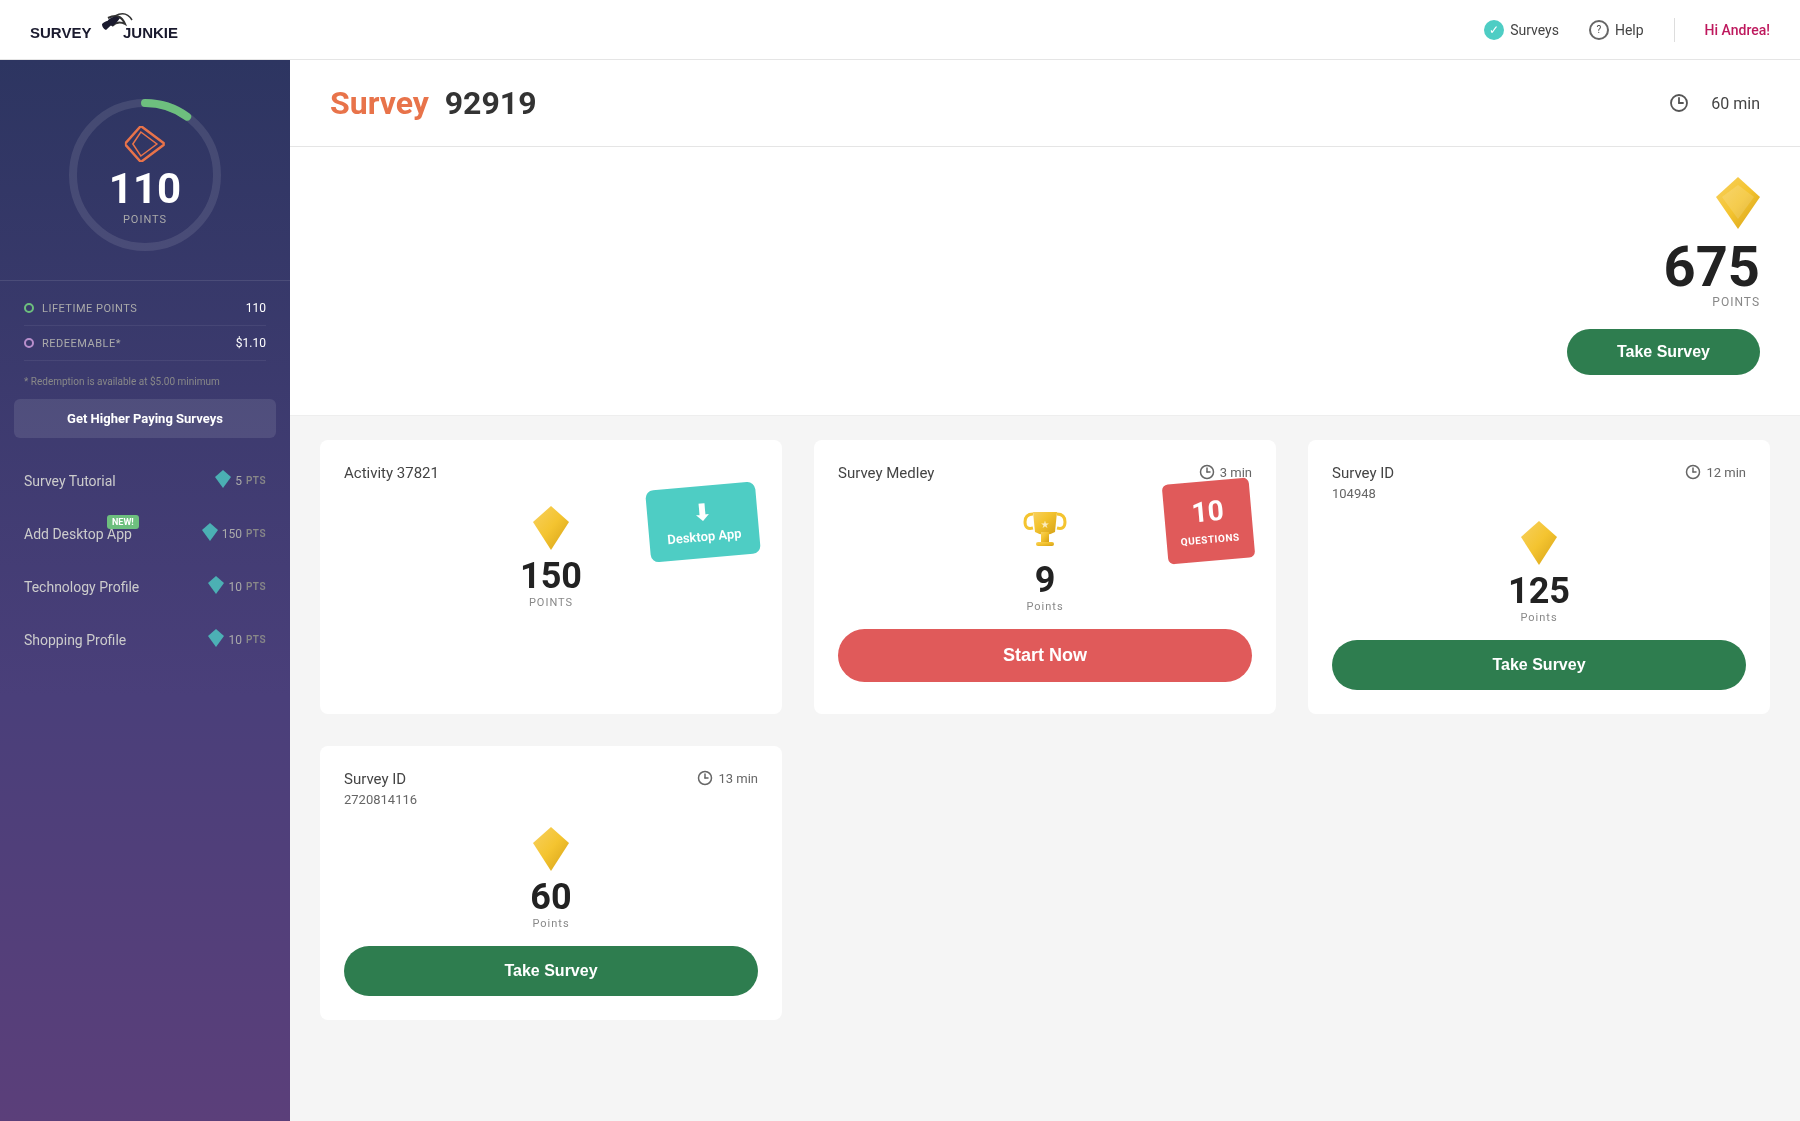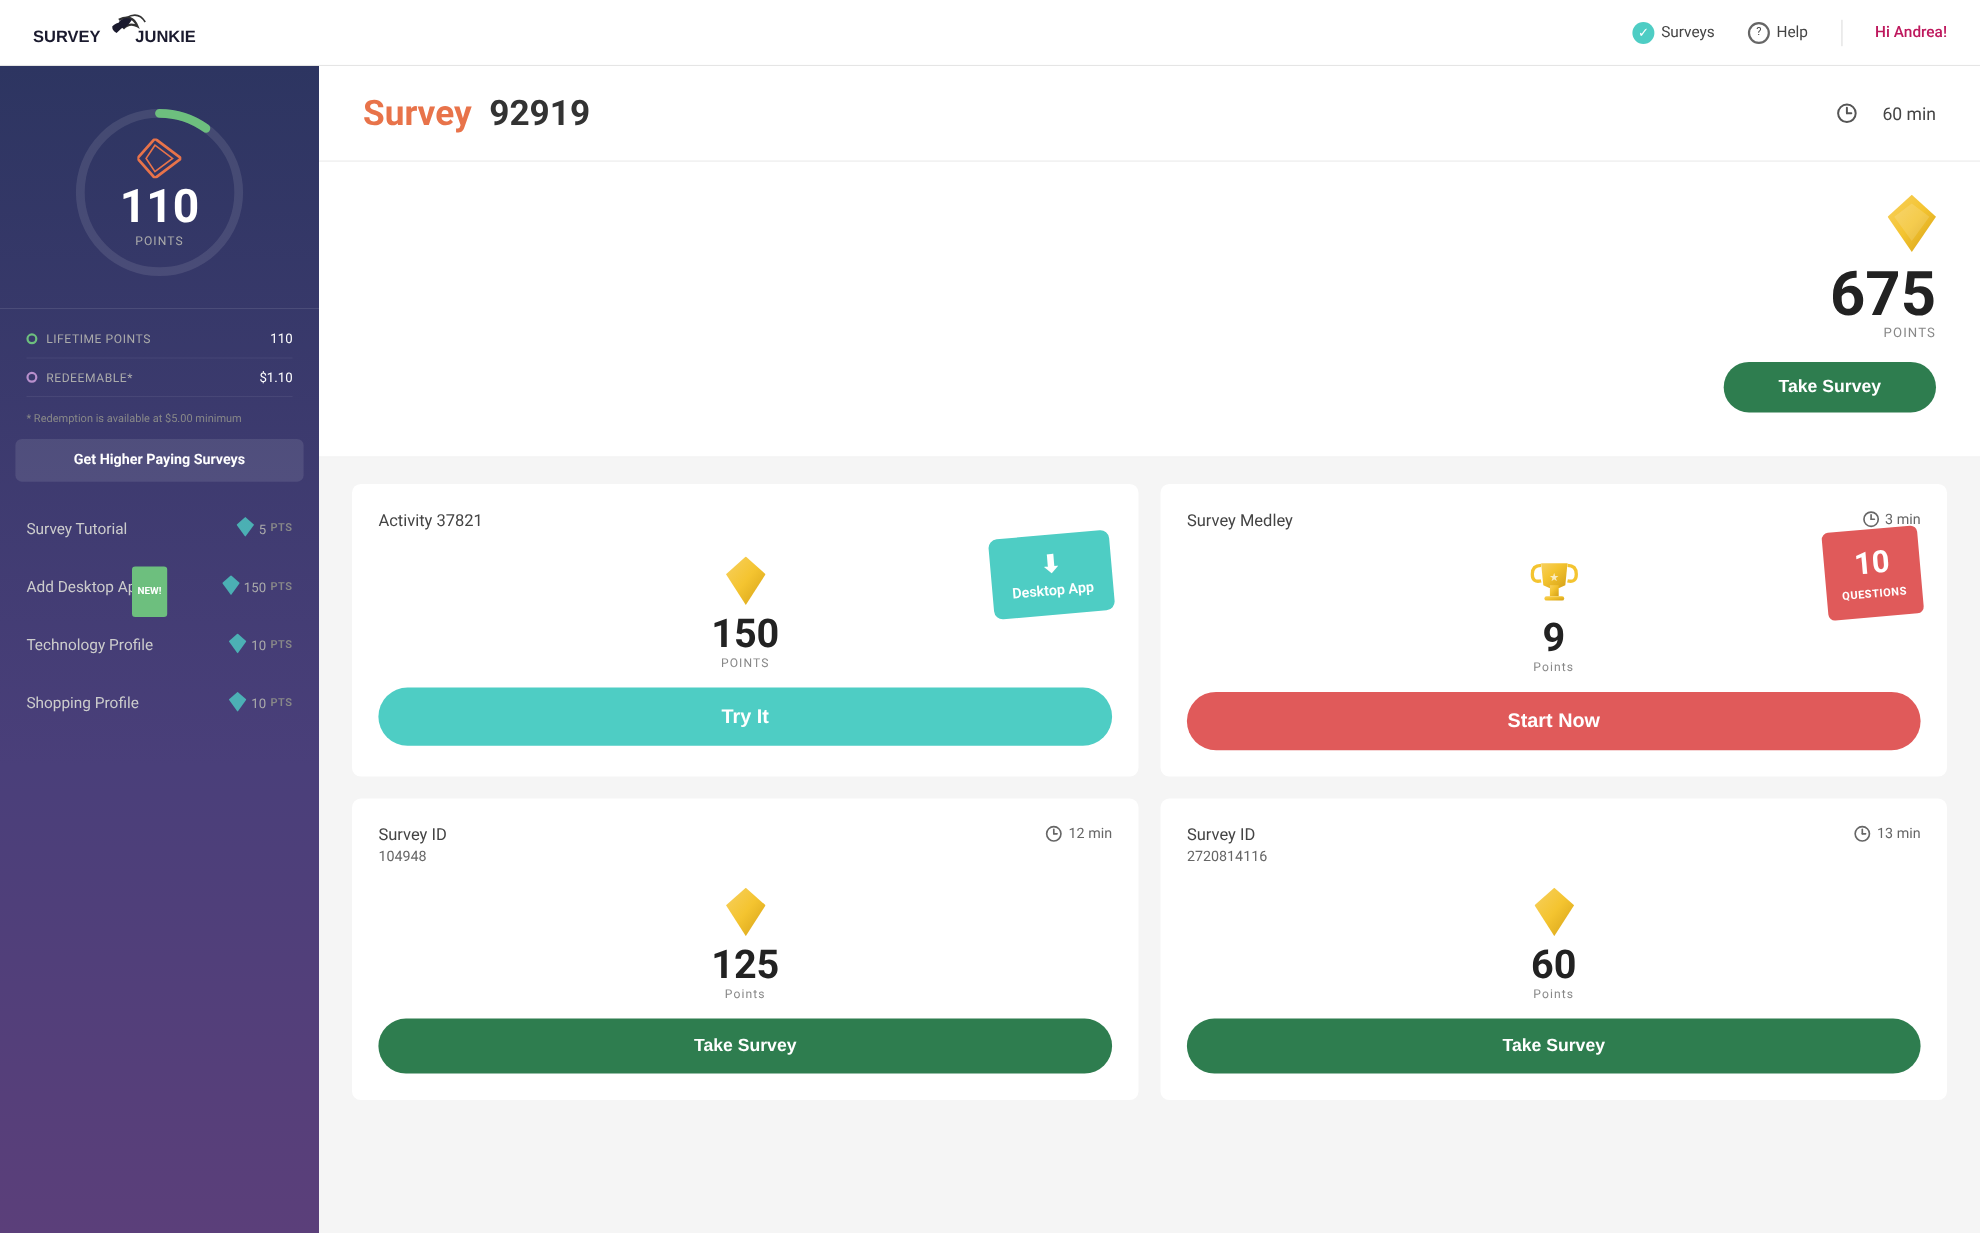--- a/index.html
+++ b/index.html
@@ -186,26 +186,26 @@
     .pts-label {
       font-size: 10px;
       color: #888;
       font-weight: 600;
       letter-spacing: 0.5px;
     }
 
     .new-badge {
       position: absolute;
       top: 8px;
-      left: 120px;
+      left: 107px;
       background: #6dbf7e;
       color: #fff;
       font-size: 9px;
       font-weight: 700;
-      padding: 18px 5px;
+      padding: 2px 5px;
       border-radius: 3px;
     }
 
     
     .main-content {
       flex: 1;
       overflow-y: auto;
       background: #f5f5f5;
     }
 
@@ -267,22 +267,22 @@
       border-radius: 30px;
       padding: 14px 50px;
       font-size: 16px;
       font-weight: 600;
       cursor: pointer;
     }
 
     
     .cards-grid {
       display: grid;
-      grid-template-columns: 1fr 1fr;
-      gap: 20px;
+      grid-template-columns: 1fr 1fr 1fr;
+      gap: 32px;
       padding: 24px 30px;
     }
 
     .card {
       background: #fff;
       border-radius: 8px;
       padding: 24px;
       position: relative;
       overflow: hidden;
     }
@@ -643,21 +643,20 @@
               <polygon points="18,0 36,16 18,44 0,16" fill="url(#goldGrad2)"></polygon>
             </svg>
           </span>
           <div class="card-points-num">150</div>
           <div class="card-points-label">POINTS</div>
           <div class="desktop-badge">
             <span class="desktop-badge-icon">⬇</span>
             <span>Desktop App</span>
           </div>
         </div>
-        <button class="try-it-btn">Try It</button>
       </div>
 
       <div class="card">
         <div class="card-title">Survey Medley</div>
         <div class="card-time">
           <svg width="16" height="16" viewBox="0 0 16 16">
             <circle cx="8" cy="8" r="6.5" fill="none" stroke="#666" stroke-width="1.5"></circle>
             <line x1="8" y1="8" x2="8" y2="4" stroke="#666" stroke-width="1.5" stroke-linecap="round"></line>
             <line x1="8" y1="8" x2="11" y2="8" stroke="#666" stroke-width="1.5" stroke-linecap="round"></line>
           </svg>

